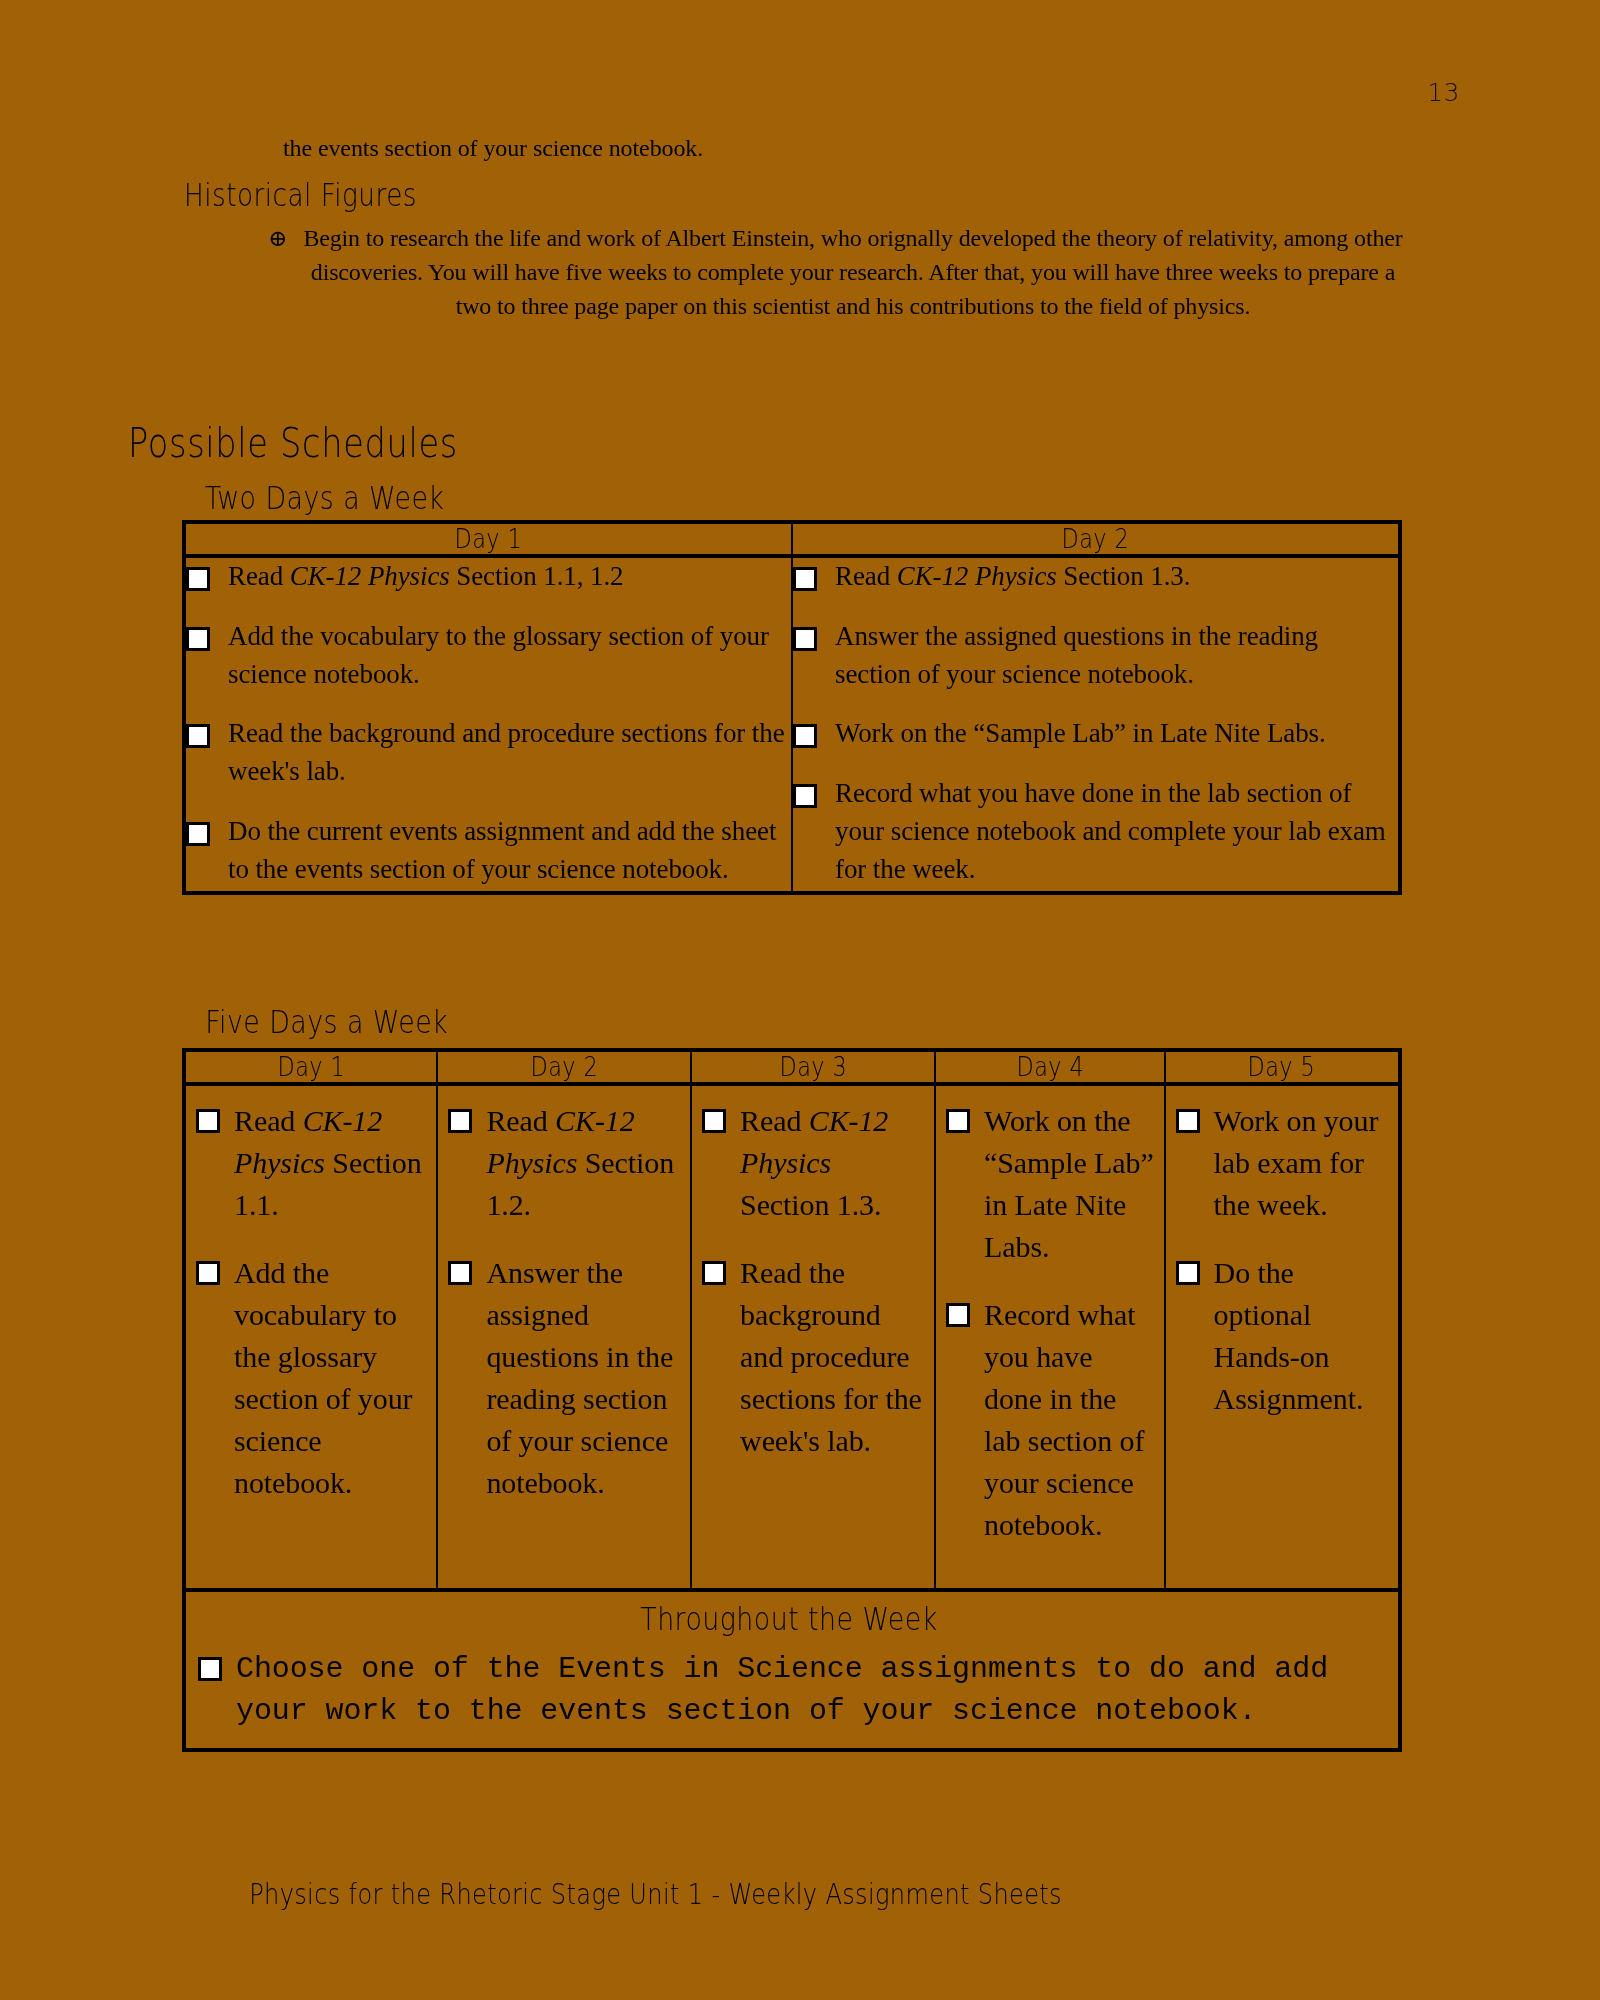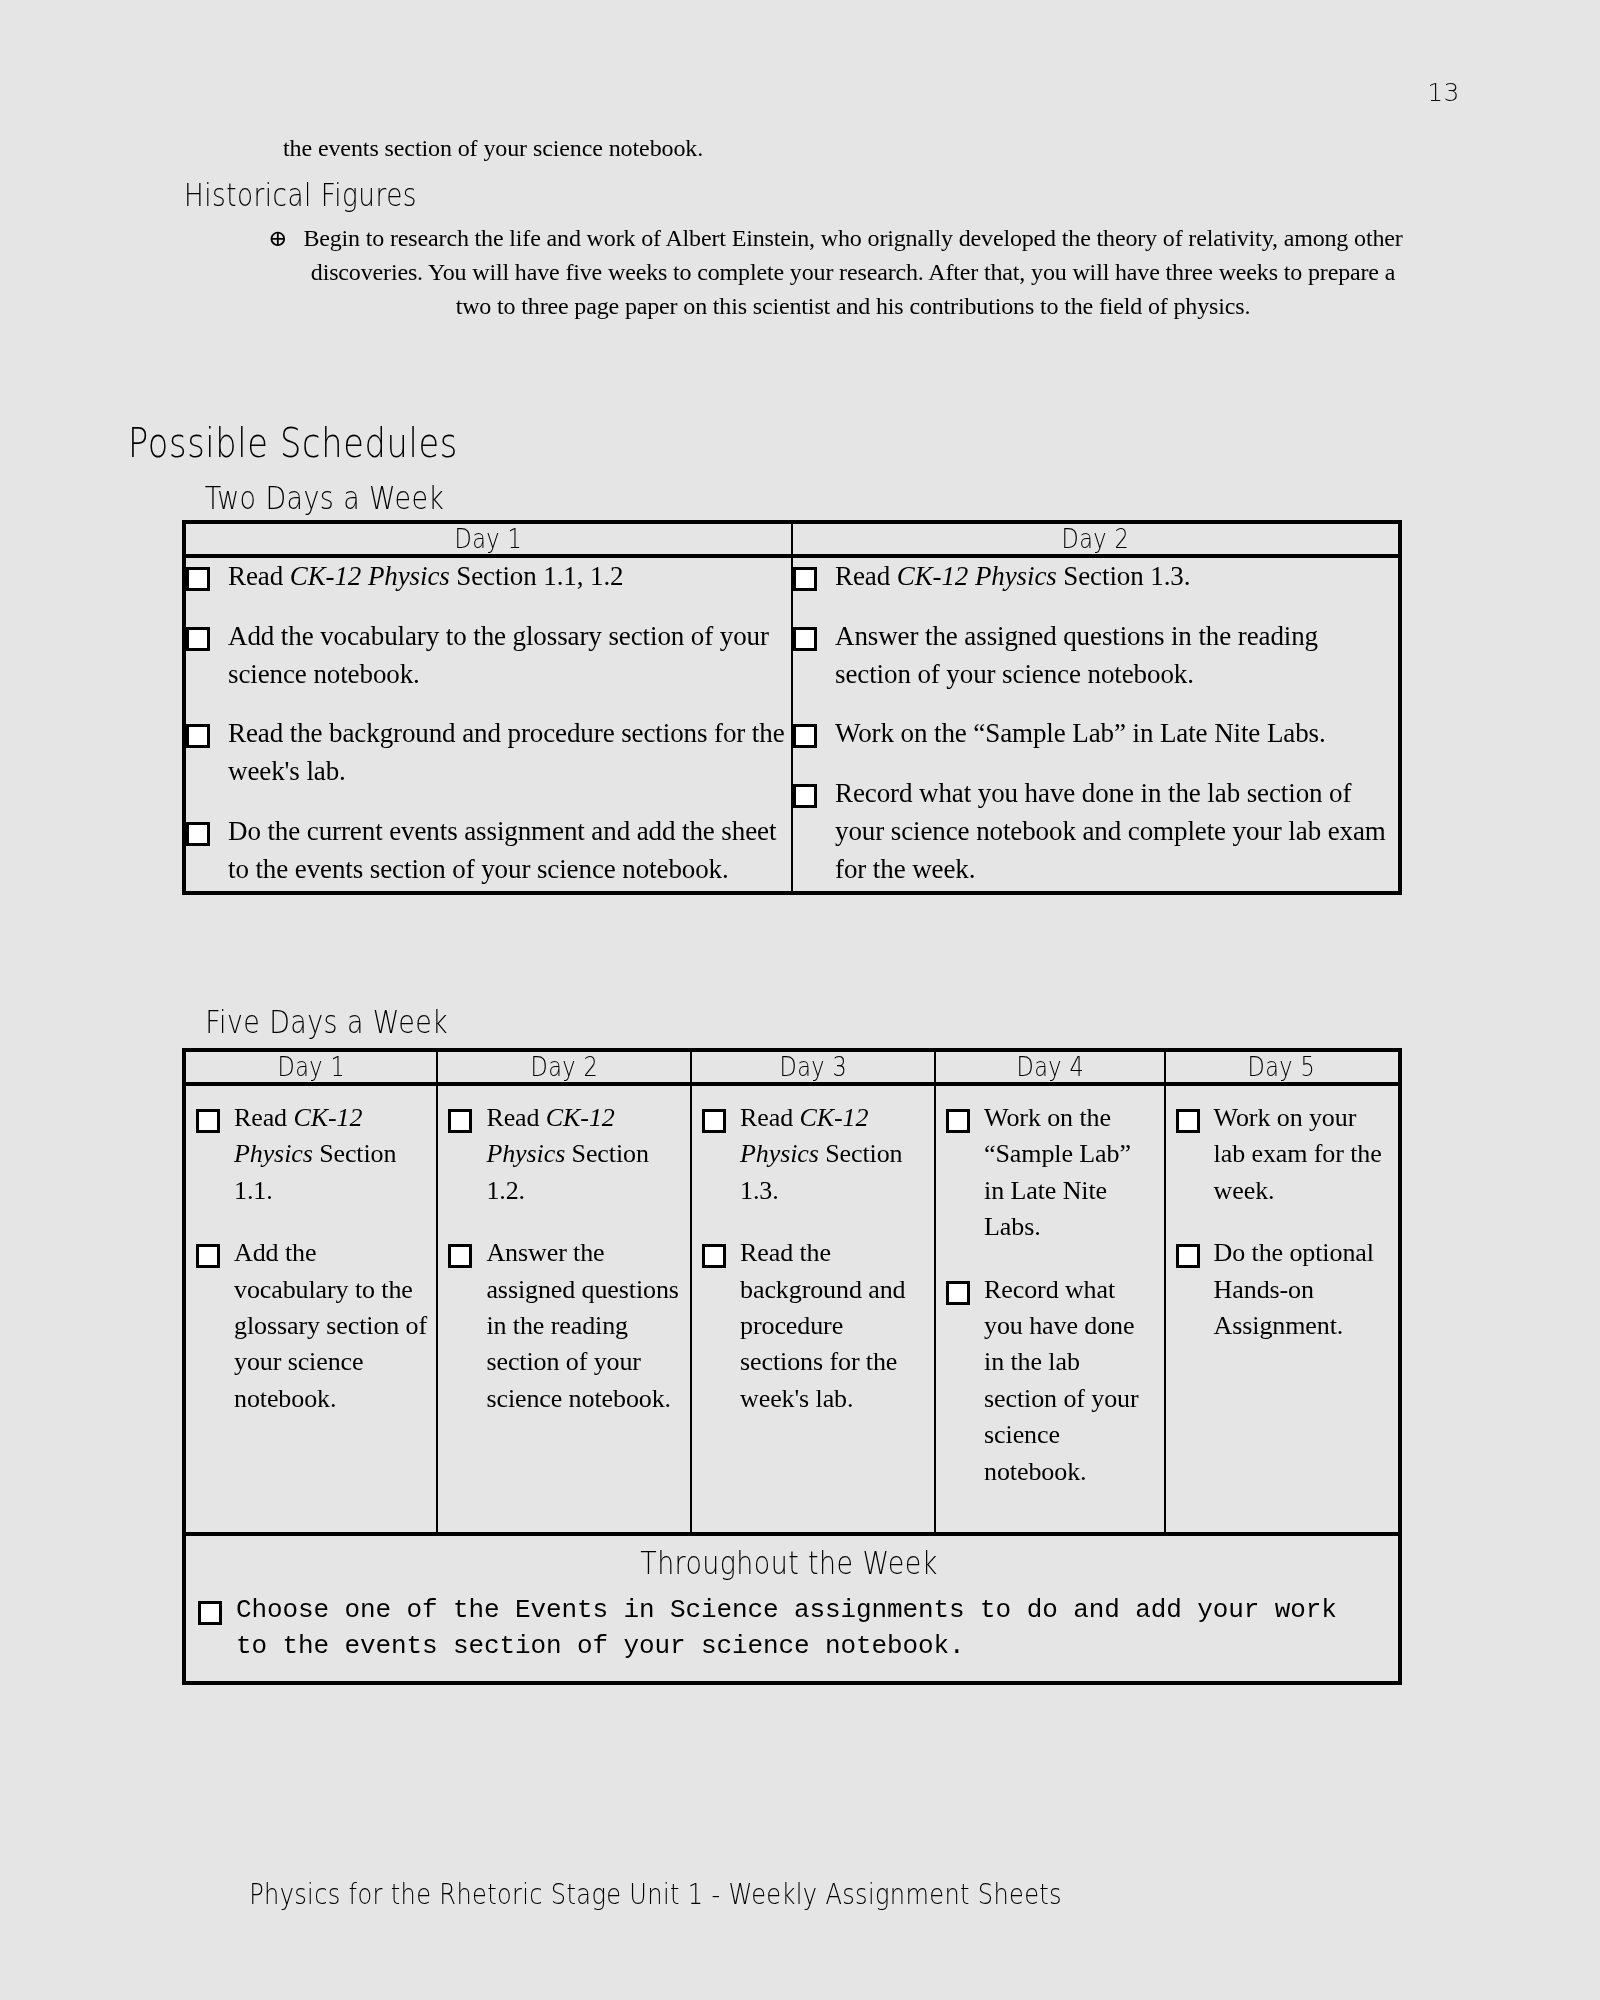--- a/index.html
+++ b/index.html
@@ -4,21 +4,21 @@
 <style>
   html, body {
     margin: 0;
     padding: 0;
     background: #ffffff;
   }
   .page {
     position: relative;
     width: 1600px;
     height: 2000px;
-    background: #e5e5e5;
+    background: #a16207;
     overflow: hidden;
     font-family: "Liberation Serif", "DejaVu Serif", serif;
     color: #000000;
   }
 
   
   .page-number {
     position: absolute;
     top: 78px;
     right: 140px;
@@ -158,21 +158,21 @@
   }
   .task-text {
     flex: 1 1 auto;
     font-size: 27px;
     line-height: 1.40;
     letter-spacing: -0.1px;
   }
   .task-text i { font-style: italic; }
 
   
-  #table-five .task-text { font-size: 26px; line-height: 1.40; }
+  #table-five .task-text { font-size: 30px; line-height: 1.40; }
   #table-five .checkbox { margin-right: 14px; }
   #table-five .cell { padding: 14px 8px 16px 10px; }
   #table-five .task { margin-bottom: 26px; }
 
   .week-banner {
     text-align: center;
     font-family: "DejaVu Sans", sans-serif;
     font-weight: 300;
     font-size: 32px;
     letter-spacing: 0.5px;

